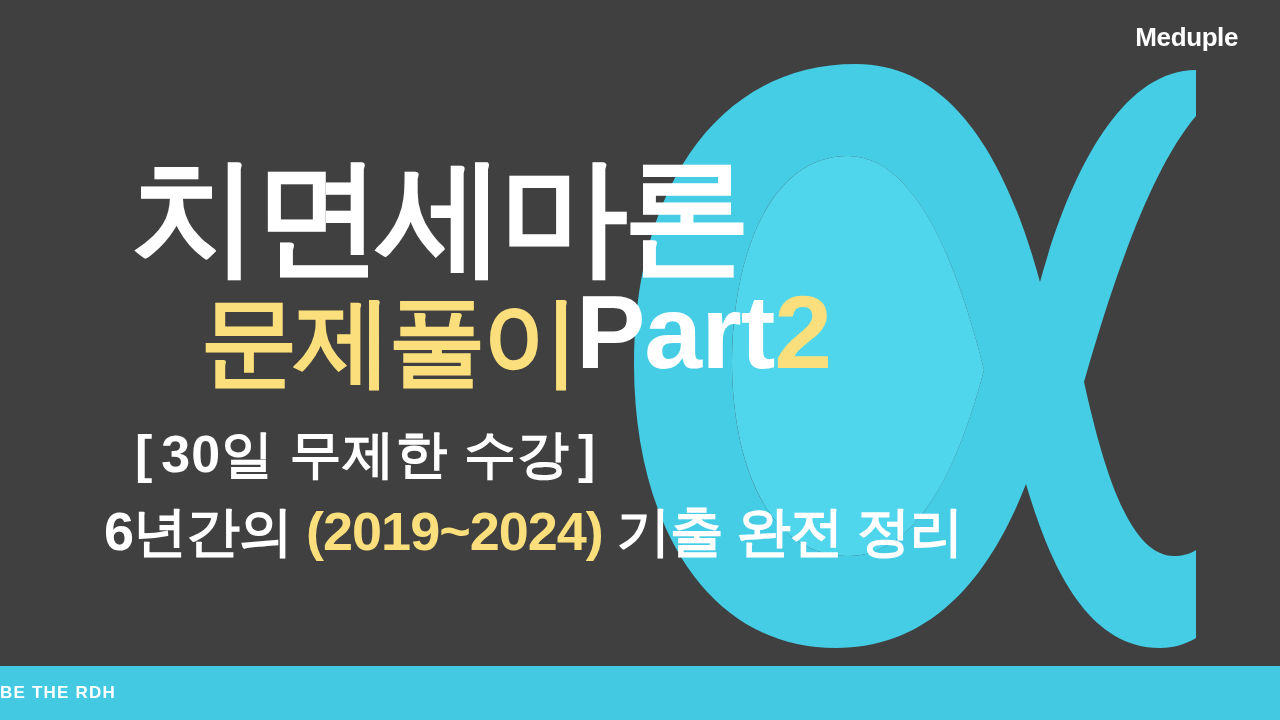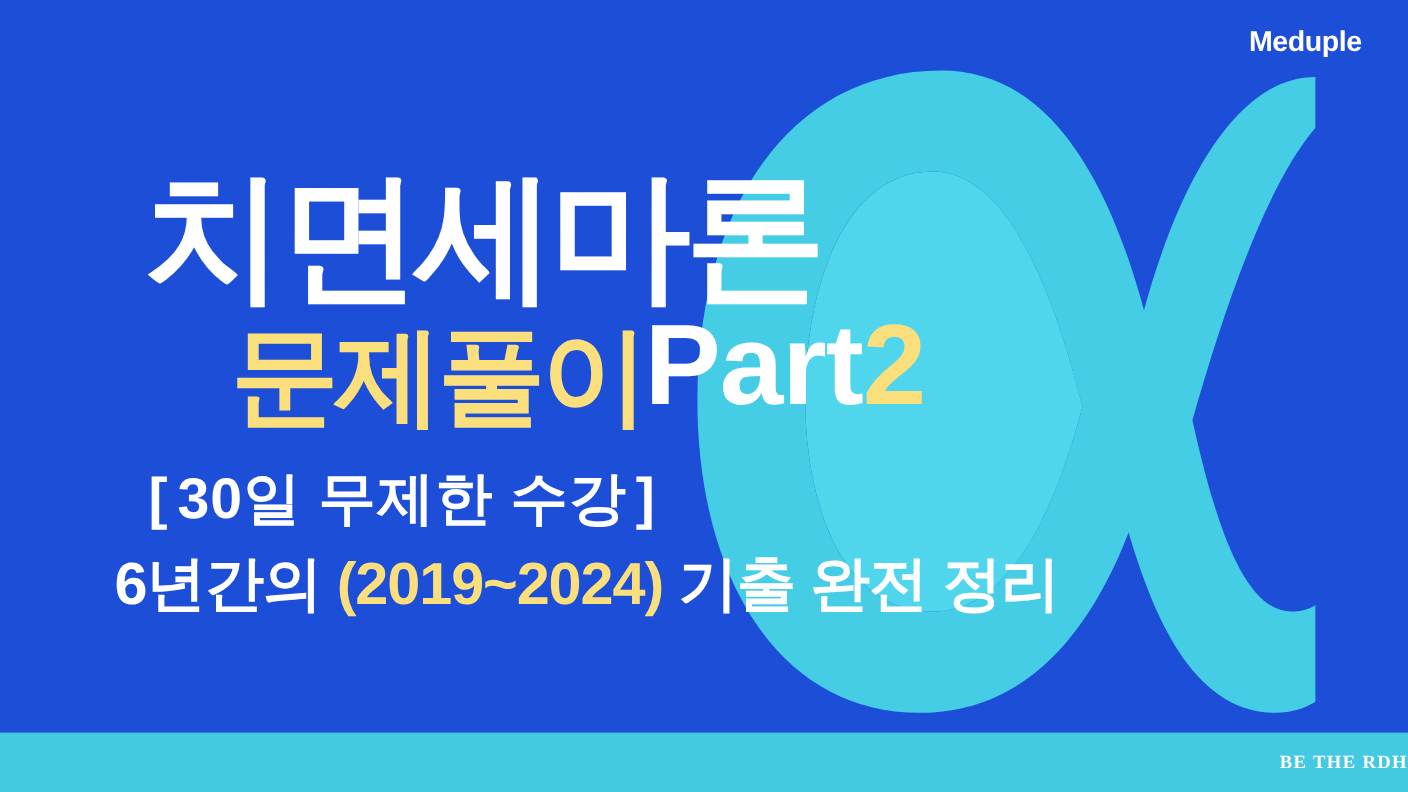--- a/index.html
+++ b/index.html
@@ -7,21 +7,21 @@
     margin: 0;
     padding: 0;
     background: #202020;
   }
 
   .banner {
     position: relative;
     width: 1280px;
     height: 720px;
     overflow: hidden;
-    background: #1d4ed8;
+    background: #404040;
     font-family: "Liberation Sans", "DejaVu Sans", sans-serif;
     -webkit-font-smoothing: antialiased;
   }
 
   
   .alpha-watermark {
     position: absolute;
     left: 556px;
     top: 52px;
     width: 640px;
@@ -83,21 +83,21 @@
     line-height: 1;
     position: relative;
     top: -4px;
   }
   .sub-large {
     font-size: 98px;
     font-weight: 900;
     color: #FADF7C;
     letter-spacing: -4px;
     line-height: 1;
-    margin-left: 12px;
+    margin-left: 2px;
   }
   .part-label {
     font-size: 104px;
     font-weight: 700;
     letter-spacing: -1px;
     line-height: 1;
     position: relative;
     top: -6px;
   }
   .part-word  { color: #FFFFFF; }
@@ -134,22 +134,21 @@
   .footer-bar {
     position: absolute;
     left: 0;
     bottom: 0;
     width: 1280px;
     height: 54px;
     background: #44C9E2;
     z-index: 6;
     display: flex;
     align-items: center;
-    justify-content: flex-end;
-    font-family: Liberation Serif, serif;
+    justify-content: flex-start;
   }
   .footer-text {
     color: #FFFFFF;
     font-size: 17px;
     font-weight: 600;
     letter-spacing: 1.2px;
   }
 </style>
 </head>
 <body>

